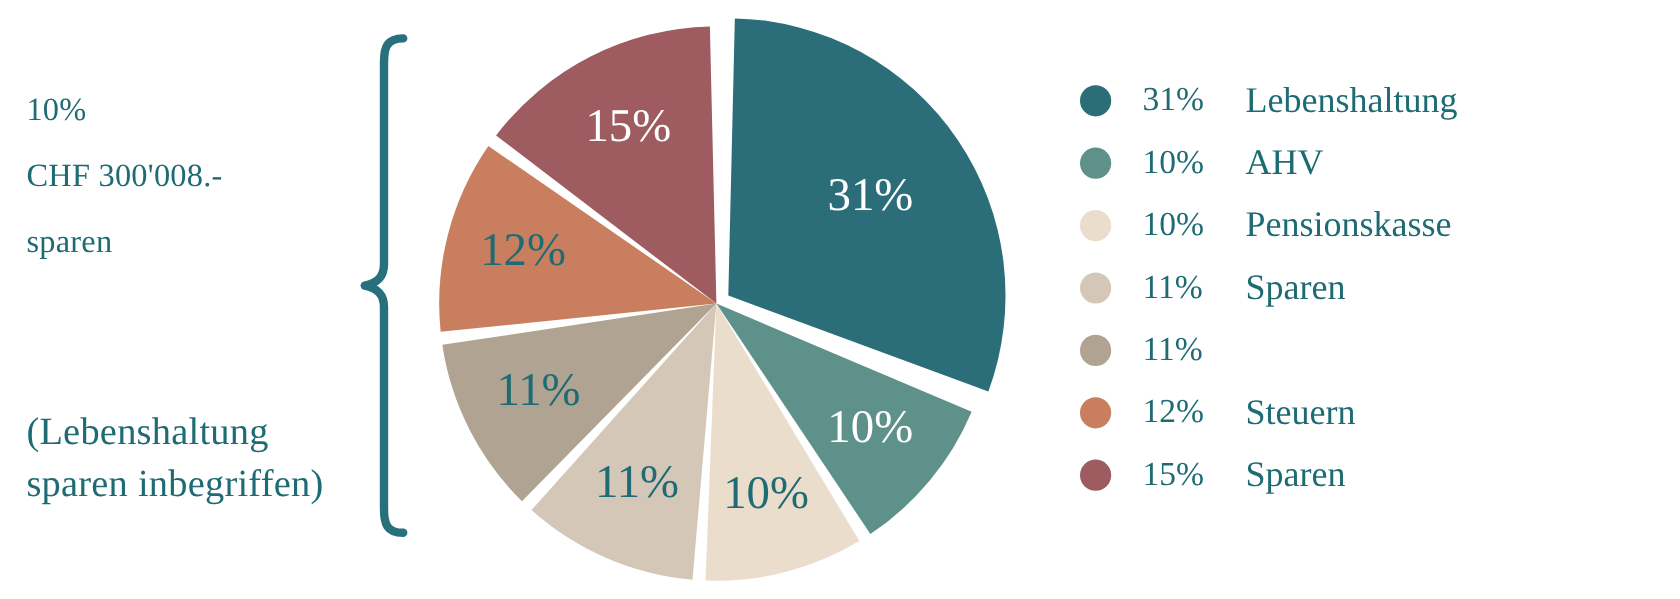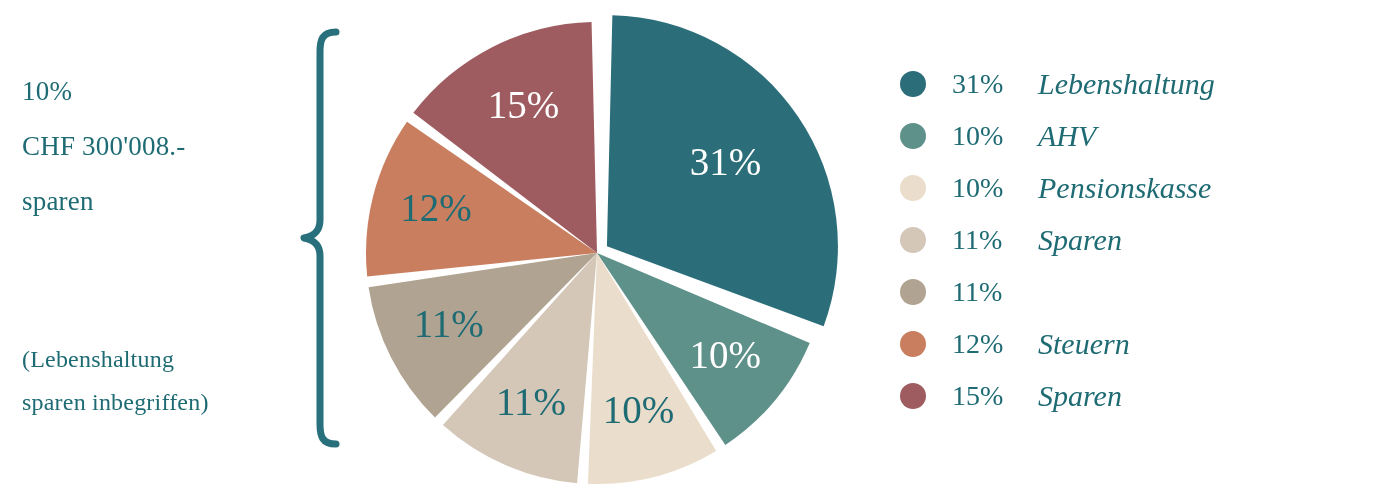--- a/index.html
+++ b/index.html
@@ -15,21 +15,21 @@
   
   .note{
     position:absolute;
     color:#1e6b73;
     font-family:"Liberation Serif", serif;
     font-size:27px;
     line-height:55px;
     white-space:nowrap;
   }
   #note-a{left:22px;top:64px;}
-  #note-b{left:22px;top:338px;line-height:43px;font-size:24px;}
+  #note-b{left:22px;top:338px;line-height:43px;font-size:32px;}
   .note div{letter-spacing:.2px;}
 
   
   #brace{position:absolute;left:296px;top:28px;width:46px;height:420px;}
 
   
   #pie-wrap{position:absolute;left:350px;top:-10px;width:500px;height:520px;}
   #pie-svg{display:block;}
   .slice-label{
     font-family:"Liberation Serif", serif;
@@ -60,21 +60,20 @@
     font-size:28px;
     font-family:"Liberation Serif", serif;
     white-space:nowrap;
   }
   .legend-name{
     color:#1e6b73;
     font-size:30px;
     font-family:"Liberation Serif", serif;
     white-space:nowrap;
     margin-left:8px;
-    font-style:italic;
   }
 </style>
 </head>
 <body>
 
 <div id="stage">
 
   <div class="note" id="note-a">
     <div>10%</div>
     <div>CHF 300'008.-</div>

